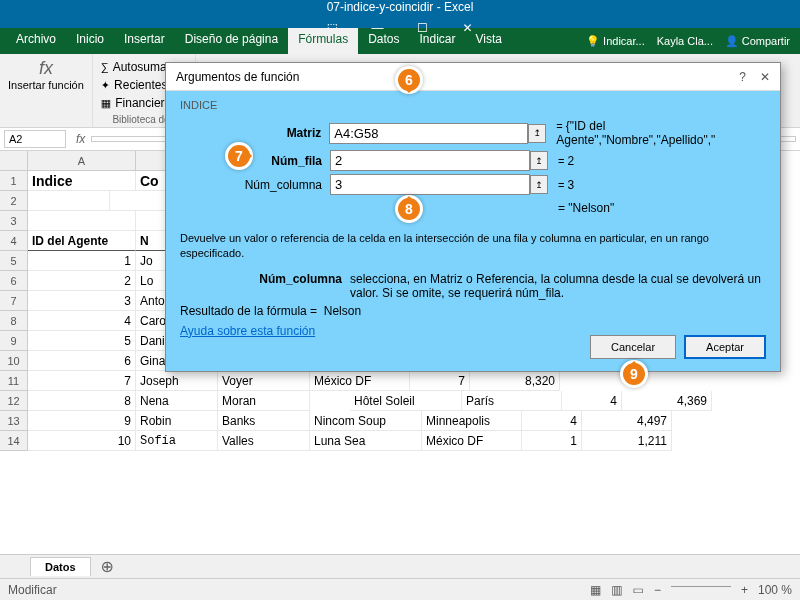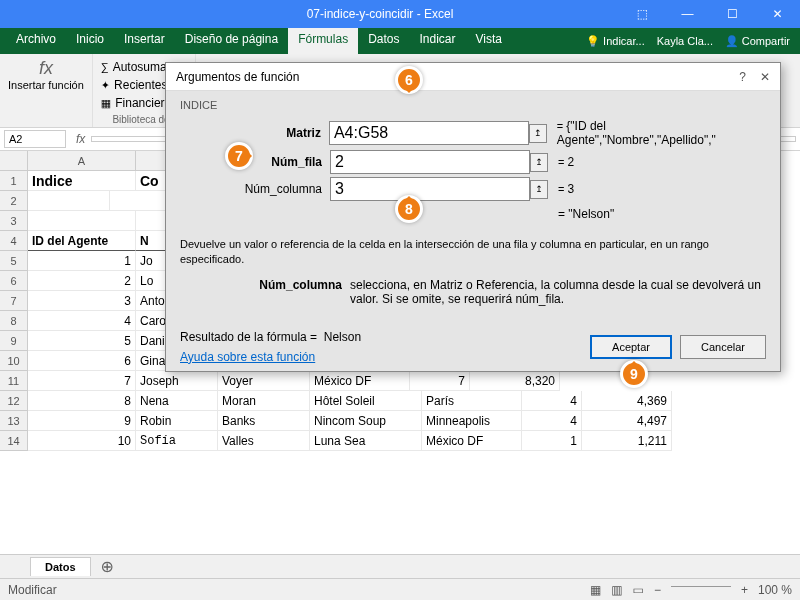--- a/index.html
+++ b/index.html
@@ -1,17 +1,17 @@
 <!DOCTYPE html>
 <html><head>
 <meta charset="utf-8">
 <style>
 *{margin:0;padding:0;box-sizing:border-box;font-family:"Segoe UI",Arial,sans-serif;font-size:12px;}
 body{background:#fff;width:800px;height:600px;overflow:hidden;position:relative;}
-.titlebar{background:#3b82f6;height:28px;display:flex;align-items:center;color:#fff;}
+.titlebar{background:#0369a1;height:28px;display:flex;align-items:center;color:#fff;flex-direction:column;}
 .titlebar .left{width:140px;}
 .titlebar .center{flex:1;text-align:center;font-size:12px;}
 .titlebar .right{display:flex;gap:0;}
 .win-btn{width:45px;height:28px;display:flex;align-items:center;justify-content:center;color:#fff;}
 .ribbon-tabs{background:#0c6332;height:26px;display:flex;color:#fff;padding-left:6px;}
 .rtab{padding:4px 10px;font-size:12px;cursor:pointer;}
 .rtab.active{background:#f1f1f1;color:#0c6332;}
 .ribbon-right{margin-left:auto;display:flex;gap:12px;padding-right:10px;align-items:center;}
 .ribbon-right span{font-size:11px;}
 .ribbon-body{background:#f1f1f1;height:74px;border-bottom:1px solid #d4d4d4;display:flex;}
@@ -33,36 +33,36 @@
 .cell{border-right:1px solid #e8e8e8;border-bottom:1px solid #e8e8e8;padding:0 4px;font-size:12px;line-height:20px;white-space:nowrap;overflow:hidden;}
 .cell.bold{font-weight:bold;font-size:14px;}
 .cell.num{text-align:right;}
 .cell.hdr{font-weight:bold;border-bottom:1px solid #555;}
 .cell.sel{border:2px solid #1a7f37;line-height:16px;}
 .sheet-tabs{position:absolute;bottom:22px;left:0;right:0;height:24px;background:#f0f0f0;border-top:1px solid #ccc;display:flex;align-items:center;padding-left:30px;}
 .sheet-tab{background:#fff;border:1px solid #ccc;border-bottom:none;padding:3px 14px;font-size:11px;font-weight:bold;}
 .plus-tab{padding:0 10px;color:#666;font-size:16px;}
 .statusbar{position:absolute;bottom:0;left:0;right:0;height:22px;background:#f0f0f0;border-top:1px solid #ccc;display:flex;align-items:center;padding:0 8px;font-size:11px;color:#555;}
 .statusbar .sright{margin-left:auto;display:flex;gap:10px;align-items:center;}
-.dialog{position:absolute;top:62px;left:165px;width:616px;height:310px;background:#e5e5e5;border:1px solid #888;box-shadow:3px 3px 10px rgba(0,0,0,.3);}
+.dialog{position:absolute;top:62px;left:165px;width:616px;height:310px;background:#7dd3fc;border:1px solid #888;box-shadow:3px 3px 10px rgba(0,0,0,.3);}
 .dlg-title{height:28px;background:#fff;border-bottom:1px solid #ddd;display:flex;align-items:center;padding:0 10px;font-size:12px;}
 .dlg-title .dtr{margin-left:auto;display:flex;gap:14px;font-size:14px;color:#555;}
 .dlg-body{padding:8px 14px;font-size:11px;}
 .fname{color:#555;font-size:11px;margin-bottom:8px;}
 .arg-row{display:flex;align-items:center;margin:3px 0;}
 .arg-label{width:150px;text-align:right;padding-right:8px;font-weight:bold;}
 .arg-label.nl{font-weight:normal;}
-.arg-input{width:200px;border:1px solid #888;padding:2px 4px;font-size:16px;}
+.arg-input{width:200px;border:1px solid #888;padding:2px 4px;font-size:13px;}
 .arg-btn{width:18px;height:19px;border:1px solid #888;background:#f0f0f0;margin-left:0;text-align:center;font-size:9px;}
 .arg-eq{padding-left:10px;font-size:11px;}
 .dlg-desc{margin-top:16px;font-size:11px;line-height:1.4;}
 .dlg-arg-desc{margin-top:10px;display:flex;}
 .dlg-arg-desc .lab{width:170px;text-align:right;font-weight:bold;padding-right:8px;}
 .dlg-arg-desc .txt{flex:1;}
-.dlg-result{margin-top:24px;}
+.dlg-result{margin-top:4px;}
 .dlg-help{color:#0066cc;text-decoration:underline;margin-top:6px;display:inline-block;}
 .dlg-buttons{position:absolute;bottom:12px;right:14px;display:flex;gap:8px;}
 .dlg-btn{padding:4px 20px;border:1px solid #888;background:#f0f0f0;font-size:11px;}
 .dlg-btn.primary{border:2px solid #0066cc;}
 .callout{position:absolute;width:28px;height:28px;background:#ee7d14;border:3px solid #fff;border-radius:50%;color:#fff;font-weight:bold;font-size:14px;text-align:center;line-height:22px;box-shadow:0 0 4px rgba(0,0,0,.3);}
 .callout.tail-bottom::after{content:"";position:absolute;bottom:-8px;left:50%;transform:translateX(-50%);border:6px solid transparent;border-top-color:#ee7d14;}
 .callout.tail-right::after{content:"";position:absolute;right:-8px;top:50%;transform:translateY(-50%);border:6px solid transparent;border-left-color:#ee7d14;}
 .callout.tail-top::after{content:"";position:absolute;top:-8px;left:50%;transform:translateX(-50%);border:6px solid transparent;border-bottom-color:#ee7d14;}
 </style>
 </head>
@@ -237,21 +237,21 @@
           <div class="cell" style="width: 82px;">Joseph</div>
           <div class="cell" style="width: 92px;">Voyer</div>
           <div class="cell" style="width: 100px;">México DF</div>
           <div class="cell num" style="width: 60px;">7</div>
           <div class="cell num" style="width: 90px;">8,320</div>
         </div>
         <div class="crow">
           <div class="cell num" style="width: 108px;">8</div>
           <div class="cell" style="width: 82px;">Nena</div>
           <div class="cell" style="width: 92px;">Moran</div>
-          <div class="cell" style="width: 112px;">Hôtel Soleil</div>
+          <div class="cell" style="width: 112px; margin-left: 40px;">Hôtel Soleil</div>
           <div class="cell" style="width: 100px;">París</div>
           <div class="cell num" style="width: 60px;">4</div>
           <div class="cell num" style="width: 90px;">4,369</div>
         </div>
         <div class="crow">
           <div class="cell num" style="width: 108px;">9</div>
           <div class="cell" style="width: 82px;">Robin</div>
           <div class="cell" style="width: 92px;">Banks</div>
           <div class="cell" style="width: 112px;">Nincom Soup</div>
           <div class="cell" style="width: 100px;">Minneapolis</div>
@@ -320,21 +320,21 @@
     <div style="padding-left:378px;margin-top:6px;">= <span>"Nelson"</span></div>
     <div class="dlg-desc">Devuelve un valor o referencia de la celda en la intersección de una fila y columna en particular, en un rango especificado.</div>
     <div class="dlg-arg-desc">
       <div class="lab">Núm_columna</div>
       <div class="txt">selecciona, en Matriz o Referencia, la columna desde la cual se devolverá un valor. Si se omite, se requerirá núm_fila.</div>
     </div>
     <div class="dlg-result"><span>Resultado de la fórmula =</span>&nbsp;&nbsp;<span>Nelson</span></div>
     <a class="dlg-help">Ayuda sobre esta función</a>
   </div>
   <div class="dlg-buttons">
+    <button class="dlg-btn">Cancelar</button>
     <button class="dlg-btn primary">Aceptar</button>
-    <button class="dlg-btn">Cancelar</button>
   </div>
 </div>
 
 <div class="callout tail-bottom" style="top:66px;left:395px;">6</div>
 <div class="callout tail-right" style="top:142px;left:225px;">7</div>
 <div class="callout tail-top" style="top:195px;left:395px;">8</div>
 <div class="callout tail-top" style="top:360px;left:620px;">9</div>
 
 </body></html>

